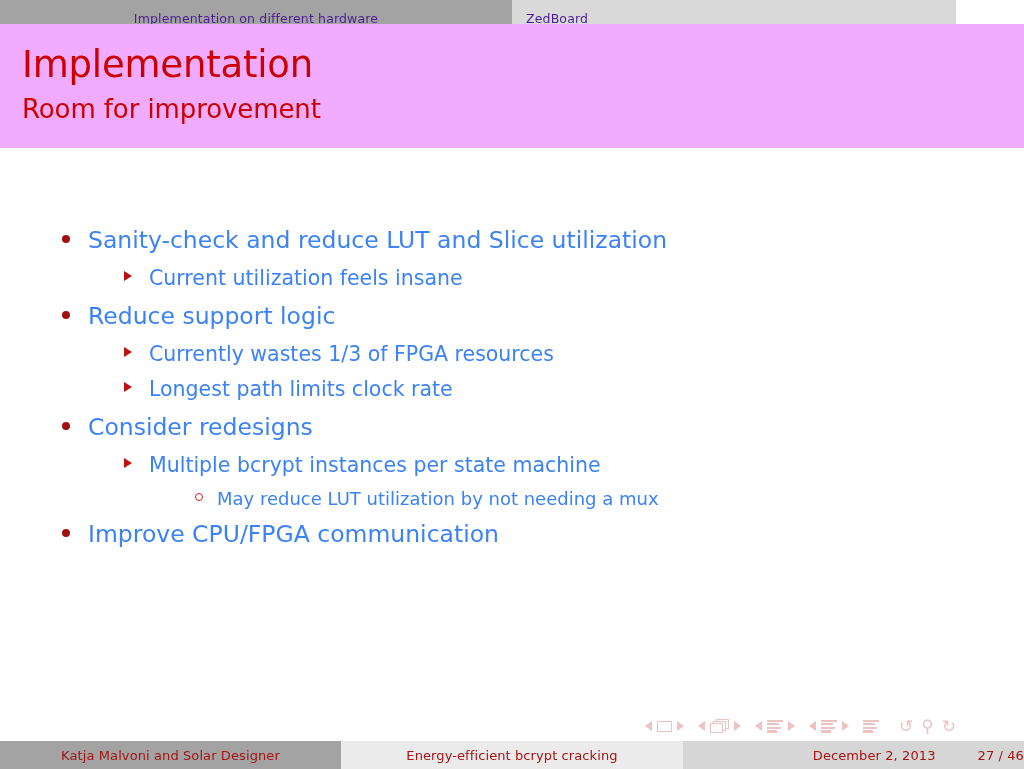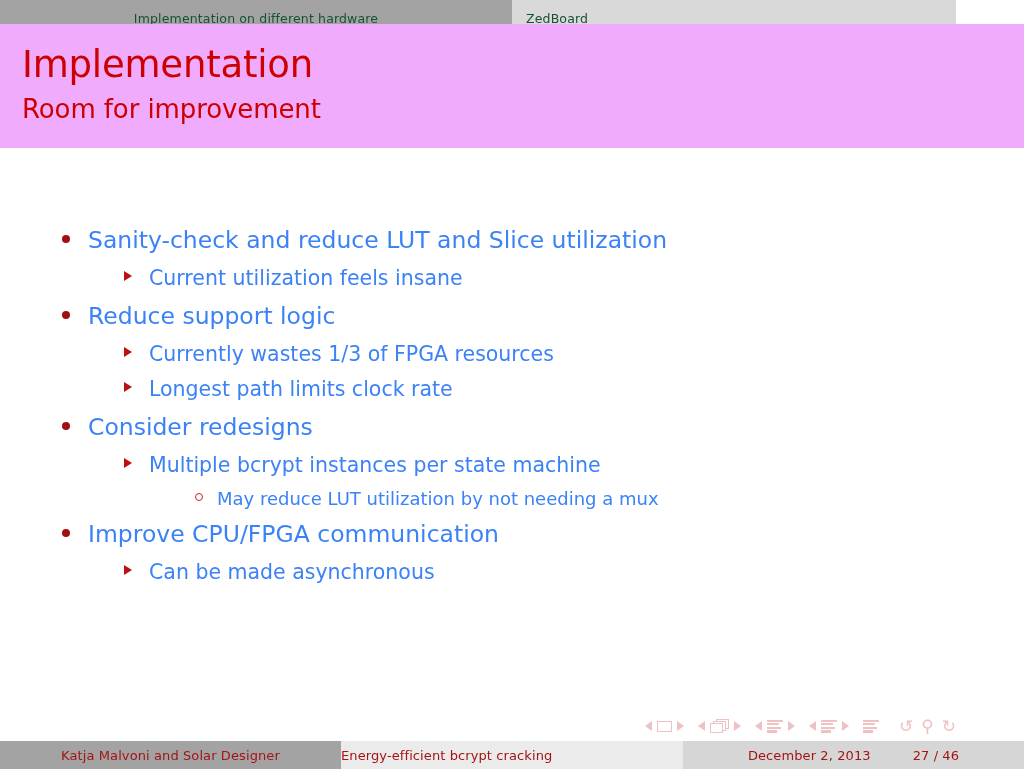--- a/index.html
+++ b/index.html
@@ -35,21 +35,21 @@
   .headbar-subsection {
     background: #d9d9d9;
     width: 444px;
     height: 24px;
     display: flex;
     align-items: center;
     box-sizing: border-box;
     padding-left: 14px;
   }
   .headbar-label {
-    color: #14532d;
+    color: #4c1d95;
     font-size: 12.5px;
     letter-spacing: 0.15px;
     white-space: nowrap;
     margin-top: 12px;
   }
 
   
   .titleblock {
     position: absolute;
     top: 24px; left: 0;
@@ -247,28 +247,28 @@
     background: #a3a3a3;
     display: flex;
     align-items: center;
     justify-content: center;
   }
   .foot-title {
     width: 342px;
     background: #ebebeb;
     display: flex;
     align-items: center;
-    justify-content: flex-start;
+    justify-content: center;
   }
   .foot-date {
     width: 341px;
     background: #d6d6d6;
     display: flex;
     align-items: center;
-    justify-content: center;
+    justify-content: flex-end;
     gap: 42px;
   }
   .foot-label {
     color: #a51414;
     font-size: 13px;
     white-space: nowrap;
     letter-spacing: 0.1px;
   }
 </style>
 </head>
@@ -330,24 +330,20 @@
     <div class="item lvl3">
       <span class="marker"><span class="circ3"></span></span>
       <span class="itemtext">May reduce LUT utilization by not needing a mux</span>
     </div>
 
     <div class="item lvl1">
       <span class="marker"><span class="dot1"></span></span>
       <span class="itemtext">Improve CPU/FPGA communication</span>
     </div>
 
-    <div class="item lvl2">
-      <span class="marker"><span class="tri2"></span></span>
-      <span class="itemtext">Can be made asynchronous</span>
-    </div>
 
   </div>
 </div>
 
 <div class="navsyms">
 
   <div class="navgroup">
     <span class="nav-arrow-l"></span>
     <span class="sym-slide"></span>
     <span class="nav-arrow-r"></span>

